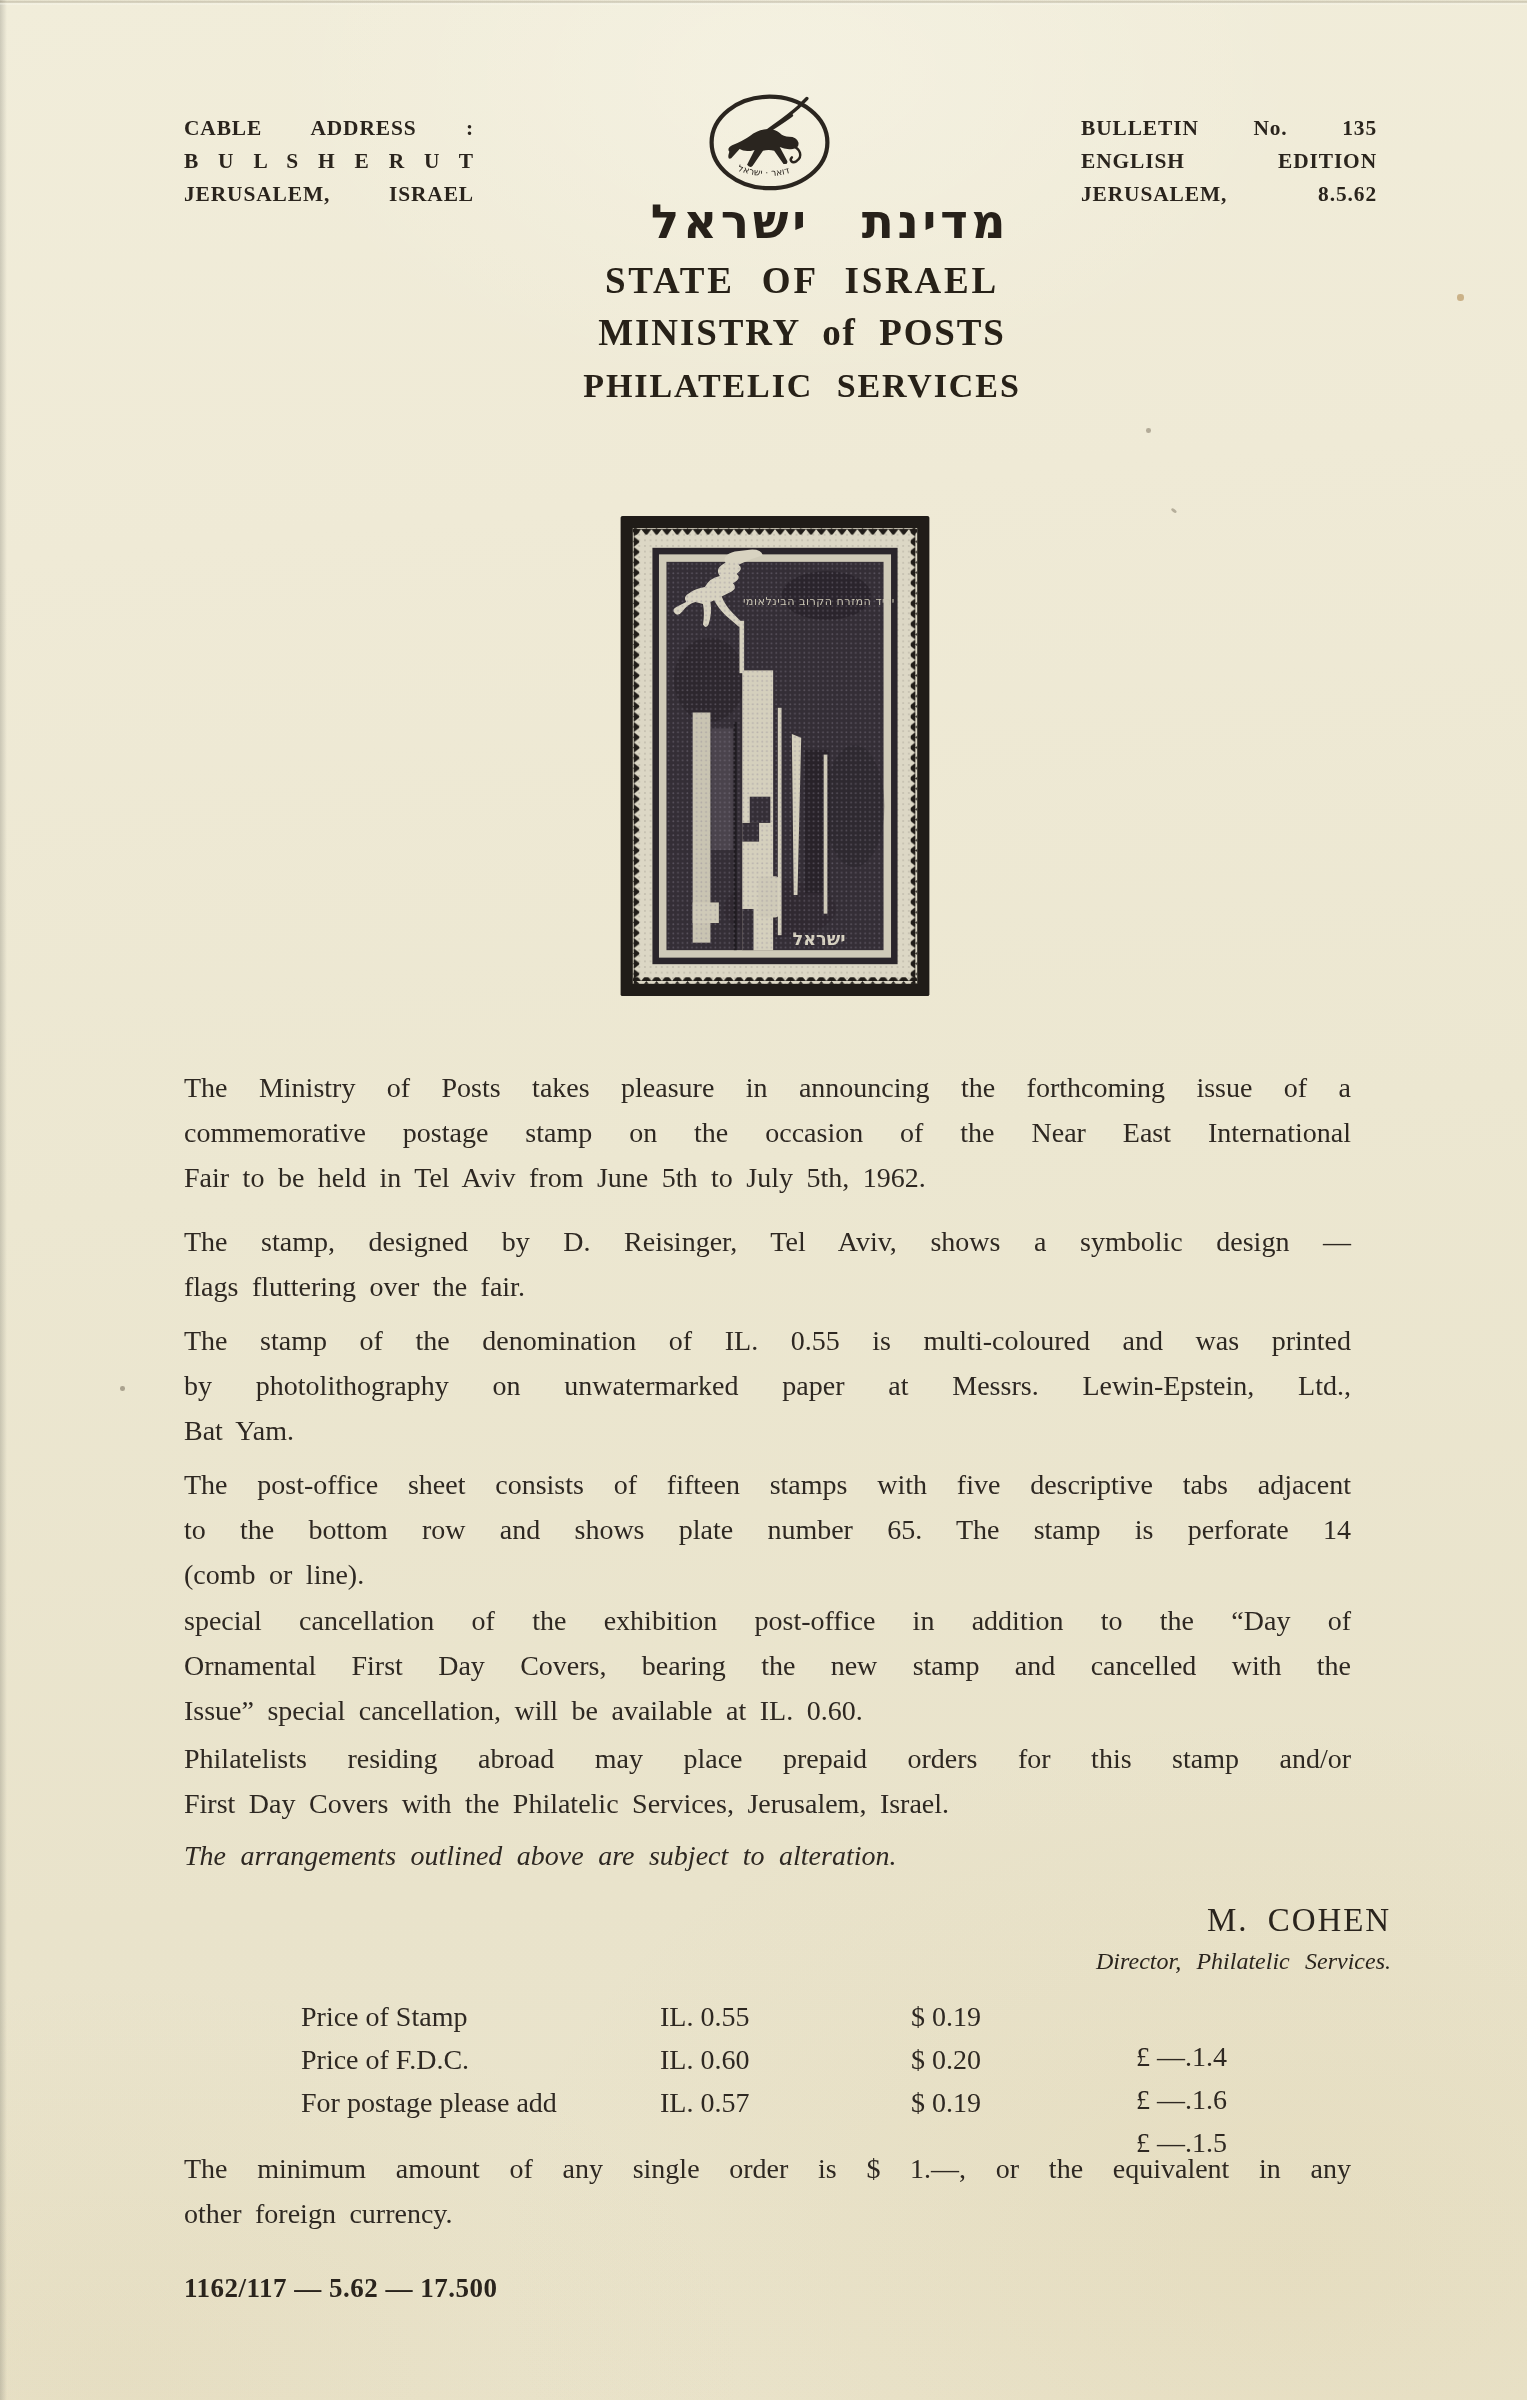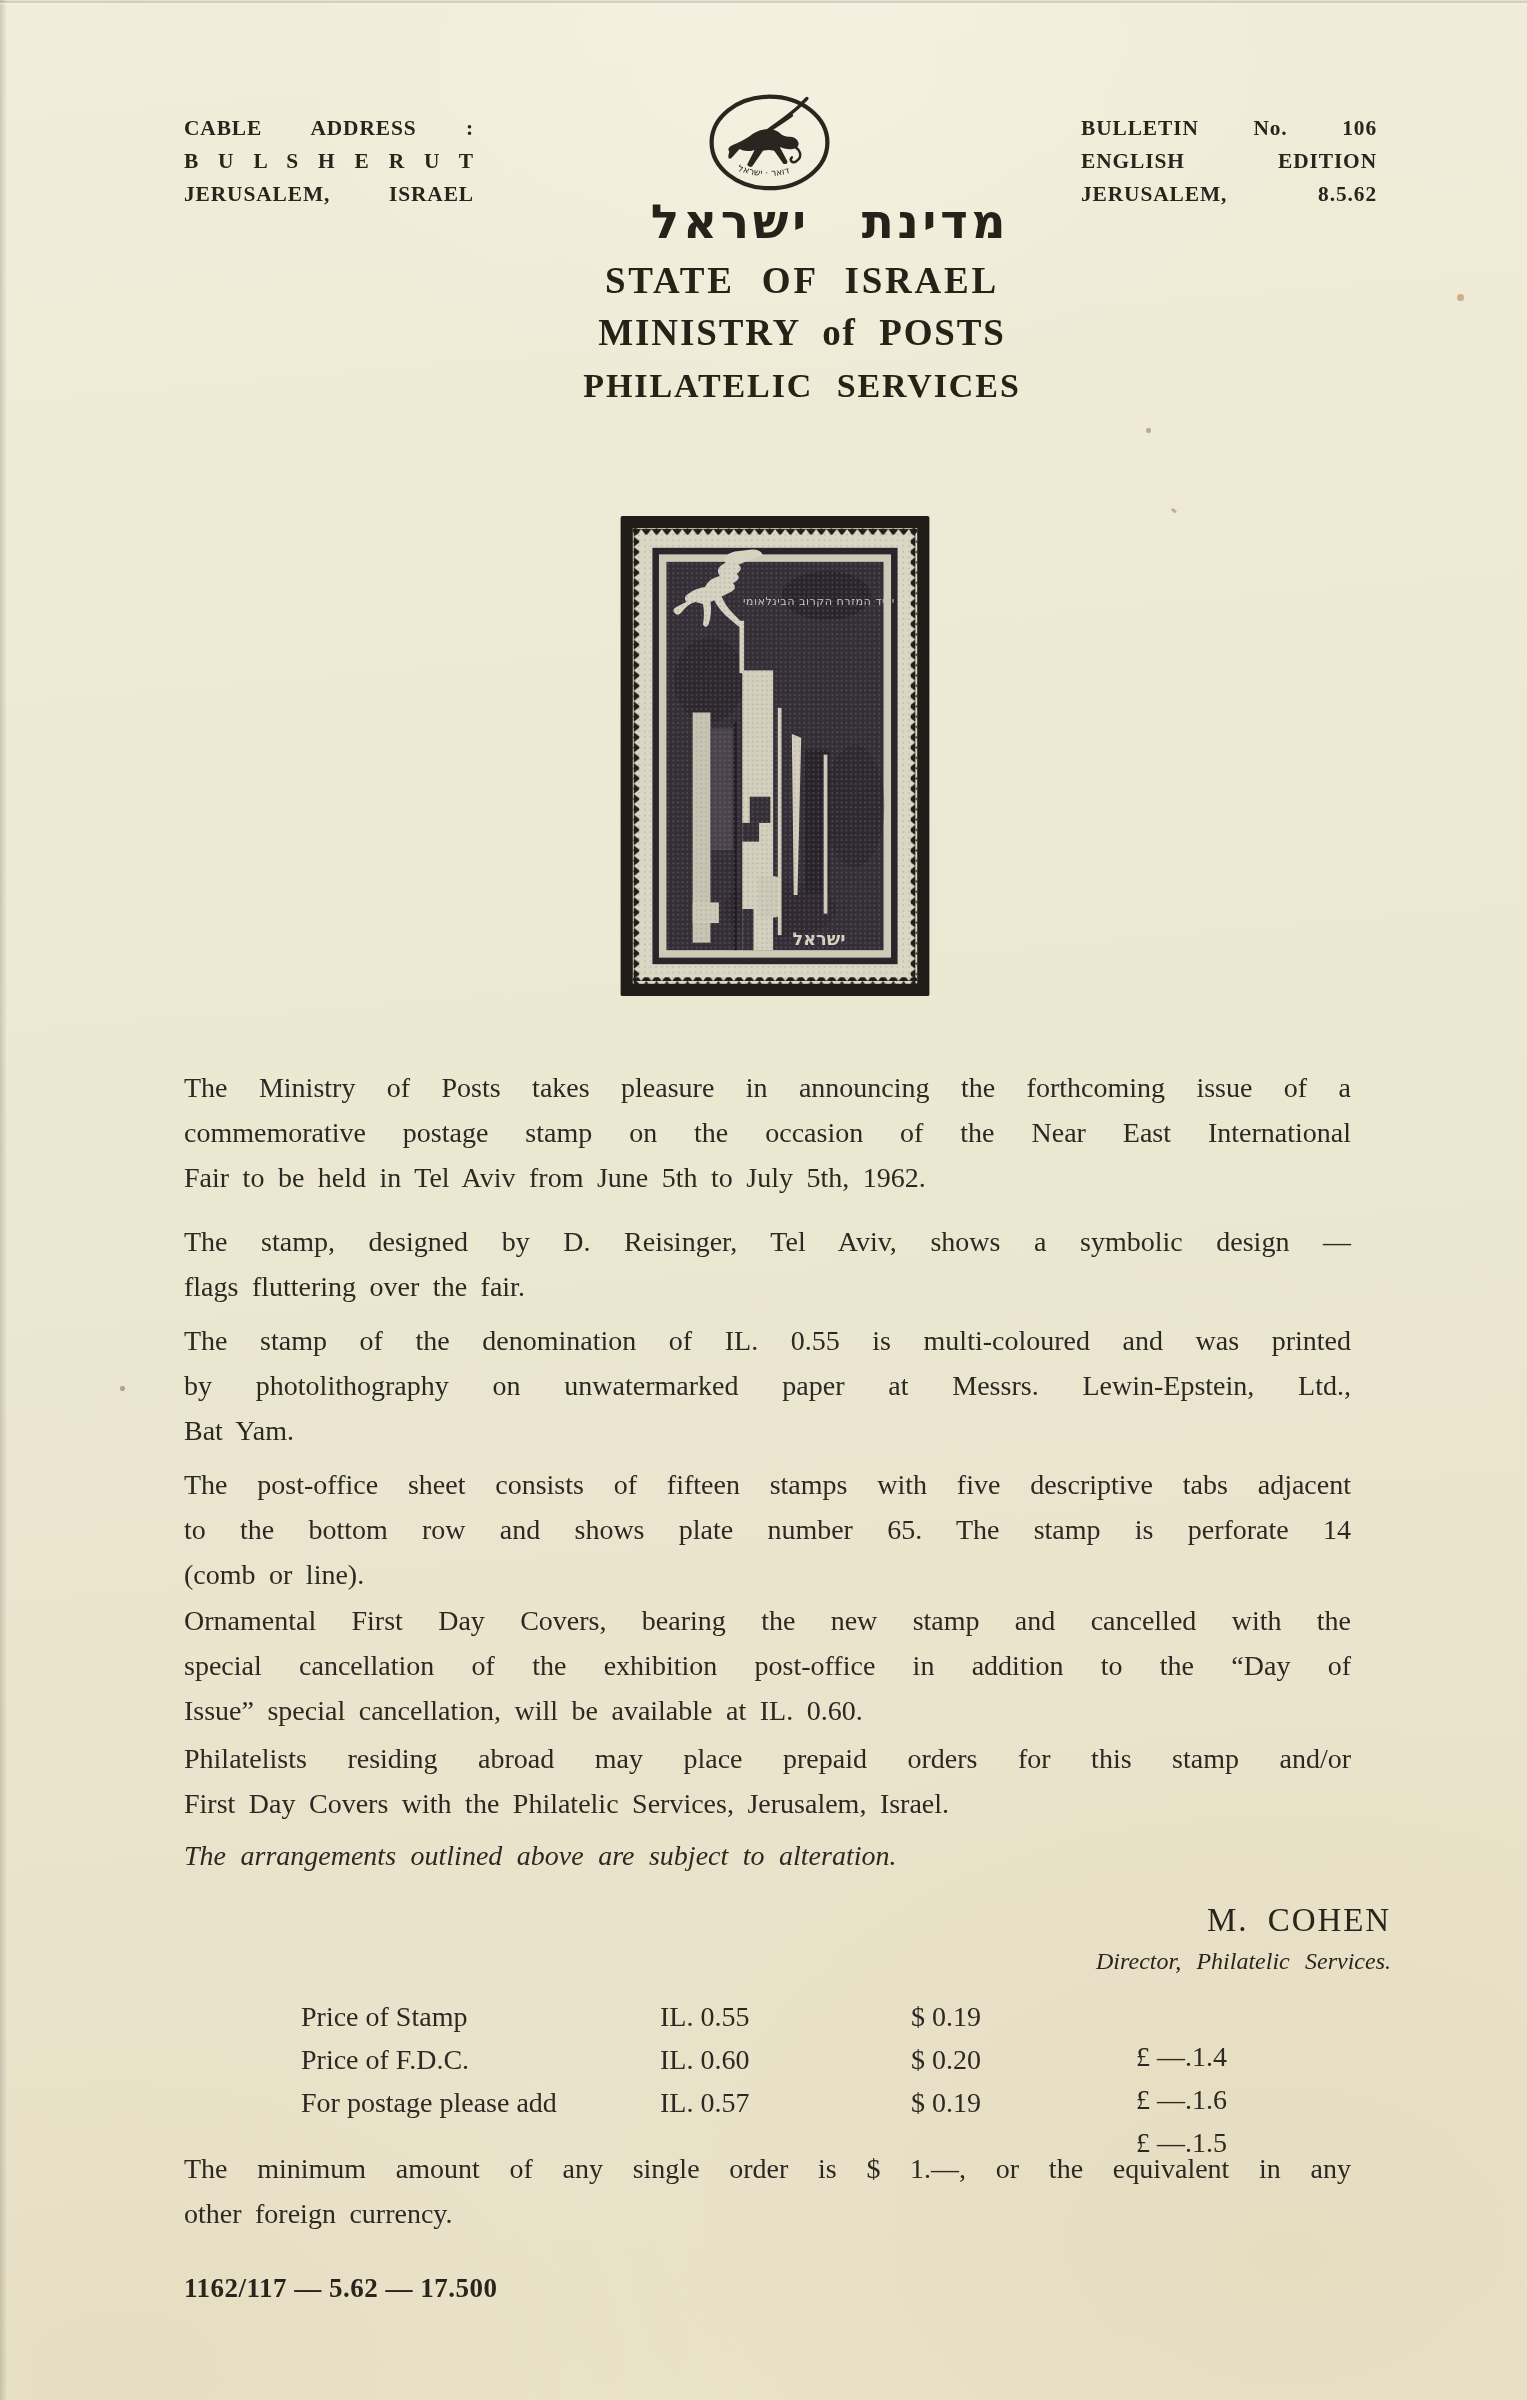--- a/index.html
+++ b/index.html
@@ -84,21 +84,21 @@
   <div class="speck speck-c"></div>
   <div class="speck speck-d"></div>
 
   <div class="hblock hb-left">
     <div class="hline">CABLE ADDRESS :</div>
     <div class="hline">B U L S H E R U T</div>
     <div class="hline">JERUSALEM, ISRAEL</div>
   </div>
 
   <div class="hblock hb-right">
-    <div class="hline">BULLETIN No. 106</div>
+    <div class="hline">BULLETIN No. 135</div>
     <div class="hline">ENGLISH EDITION</div>
     <div class="hline">JERUSALEM, 8.5.62</div>
   </div>
 
   <div class="logo-wrap">
     <svg width="127" height="103" viewBox="0 0 136 110">
       <ellipse cx="68" cy="56" rx="62" ry="49" fill="none" stroke="#2a251f" stroke-width="4.5"></ellipse>
       <path d="M60 48 C76 36 88 28 99 18 L108 9" fill="none" stroke="#2a251f" stroke-width="3.6" stroke-linecap="round"></path>
       <path d="M64 46 C76 38 84 33 92 27" fill="none" stroke="#2a251f" stroke-width="2.8" stroke-linecap="round"></path>
       <path d="M25 66 Q22 62 28 59 Q40 54 47 49 Q55 43 64 42 Q74 41 79 46 Q83 50 89 50 Q97 50 99 56 Q100 62 93 63 Q85 64 79 61 L87 76 Q88 80 83 79 L73 65 Q67 63 61 65 L50 81 Q47 84 44 80 L52 64 Q42 67 36 63 L27 73 Q22 75 25 66 Z" fill="#2a251f"></path>
@@ -194,22 +194,22 @@
     <div class="jl">The stamp of the denomination of IL. 0.55 is multi-coloured and was printed</div>
     <div class="jl">by photolithography on unwatermarked paper at Messrs. Lewin-Epstein, Ltd.,</div>
     <div class="ll">Bat Yam.</div>
   </div>
   <div class="para p4">
     <div class="jl">The post-office sheet consists of fifteen stamps with five descriptive tabs adjacent</div>
     <div class="jl">to the bottom row and shows plate number 65. The stamp is perforate 14</div>
     <div class="ll">(comb or line).</div>
   </div>
   <div class="para p5">
+    <div class="jl">special cancellation of the exhibition post-office in addition to the “Day of</div>
     <div class="jl">Ornamental First Day Covers, bearing the new stamp and cancelled with the</div>
-    <div class="jl">special cancellation of the exhibition post-office in addition to the “Day of</div>
     <div class="ll">Issue” special cancellation, will be available at IL. 0.60.</div>
   </div>
   <div class="para p6">
     <div class="jl">Philatelists residing abroad may place prepaid orders for this stamp and/or</div>
     <div class="ll">First Day Covers with the Philatelic Services, Jerusalem, Israel.</div>
   </div>
   <div class="note">The arrangements outlined above are subject to alteration.</div>
 
   <div class="signature">
     <div class="sig-name">M. COHEN</div>

